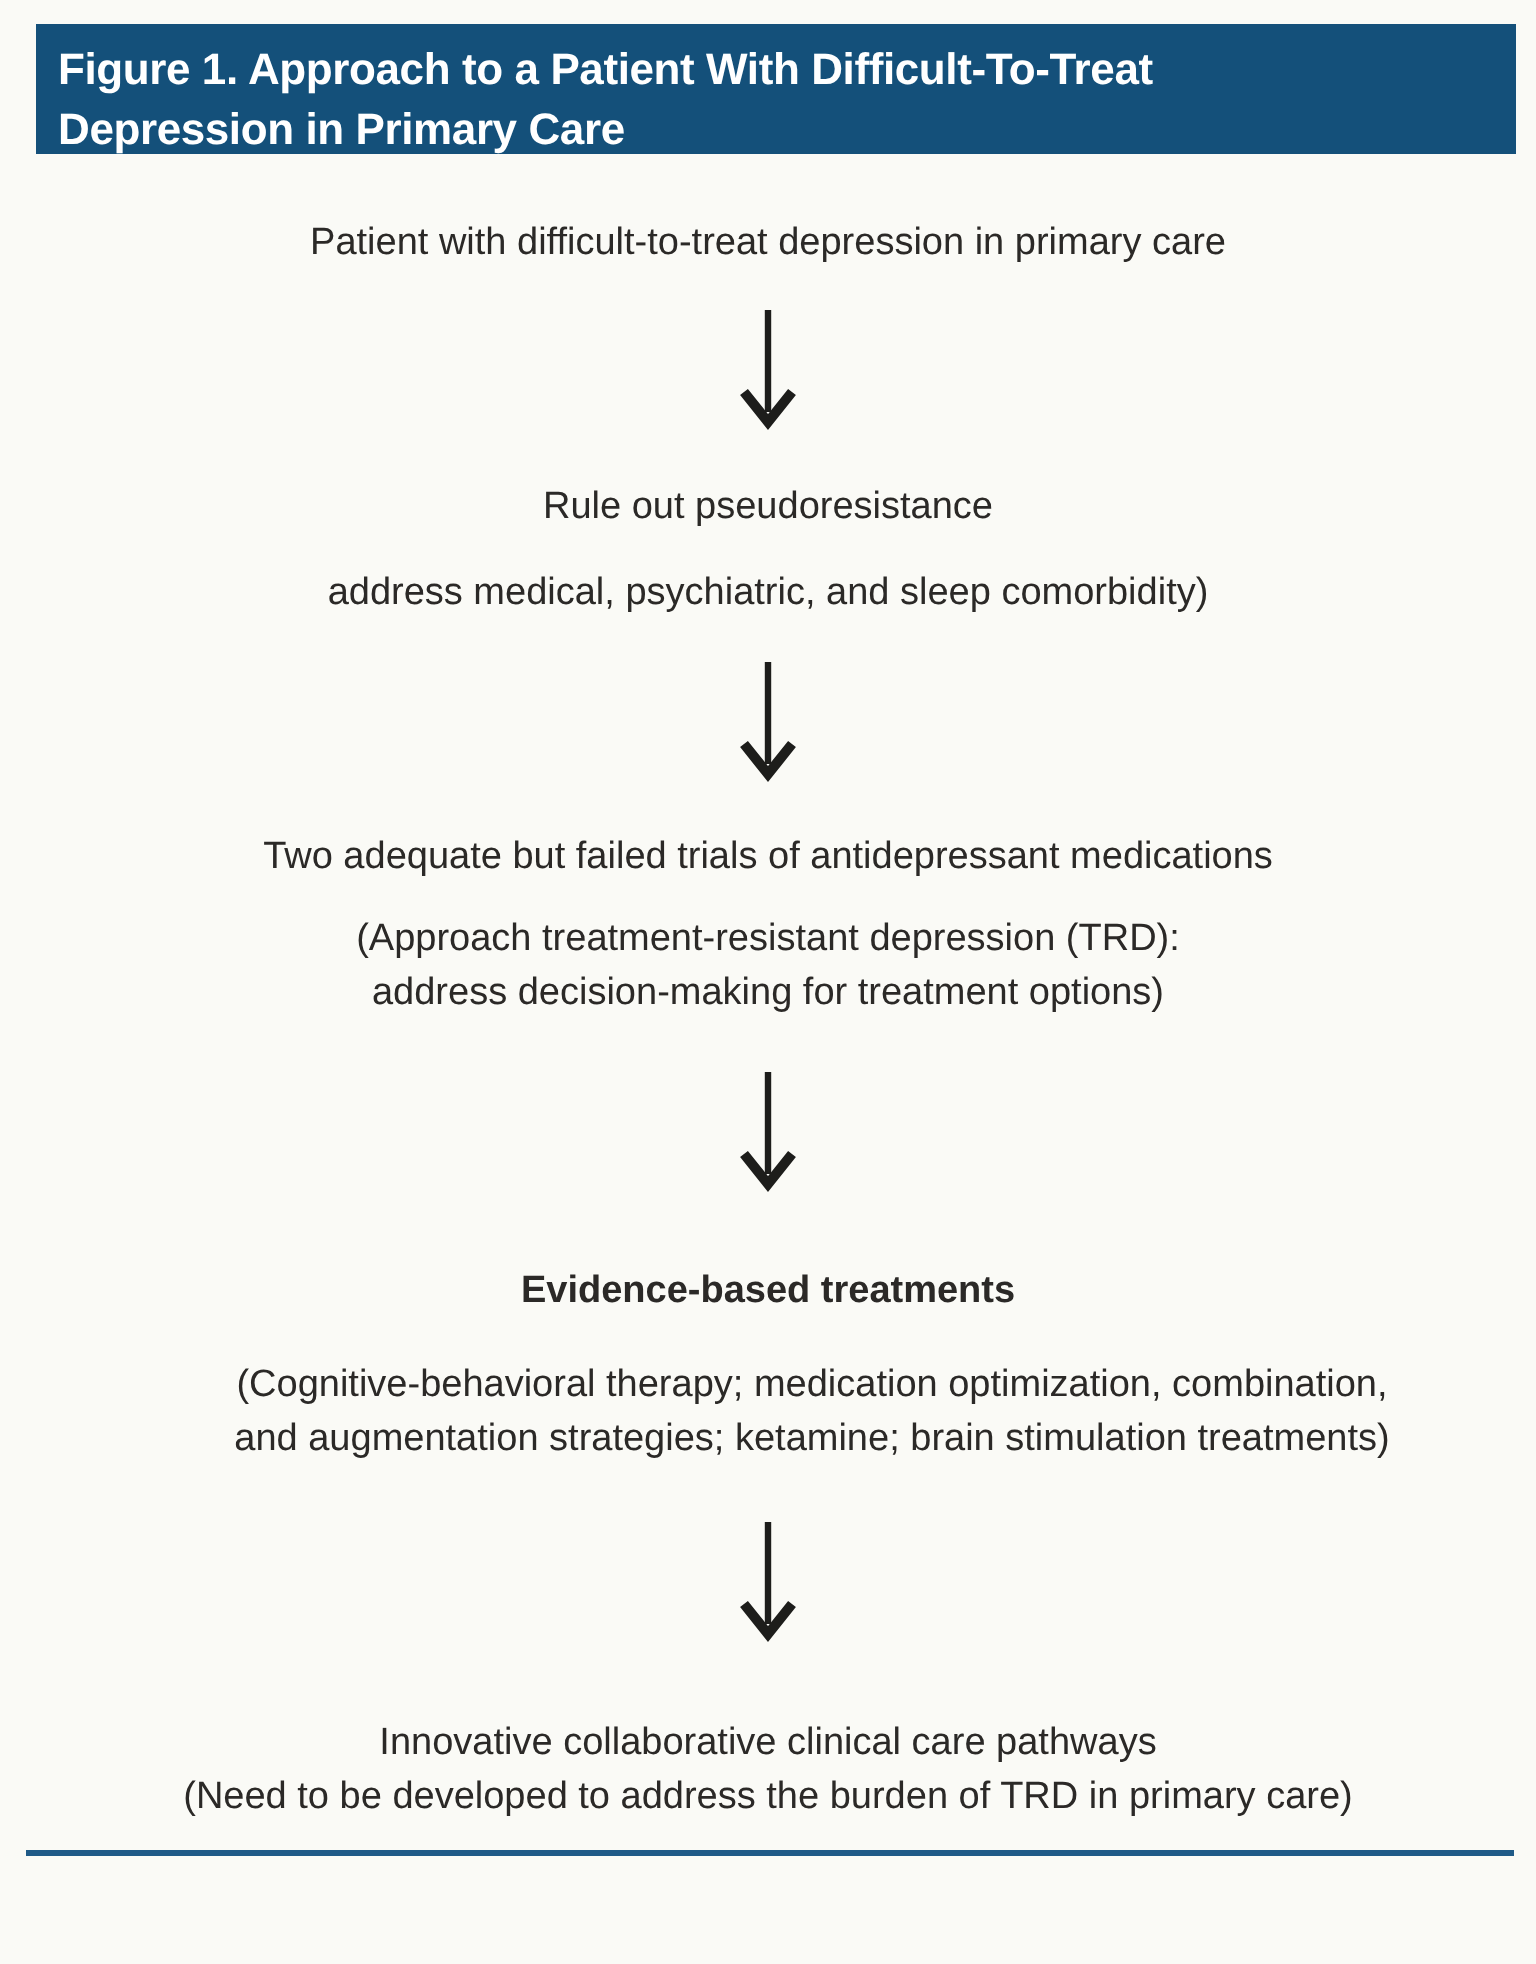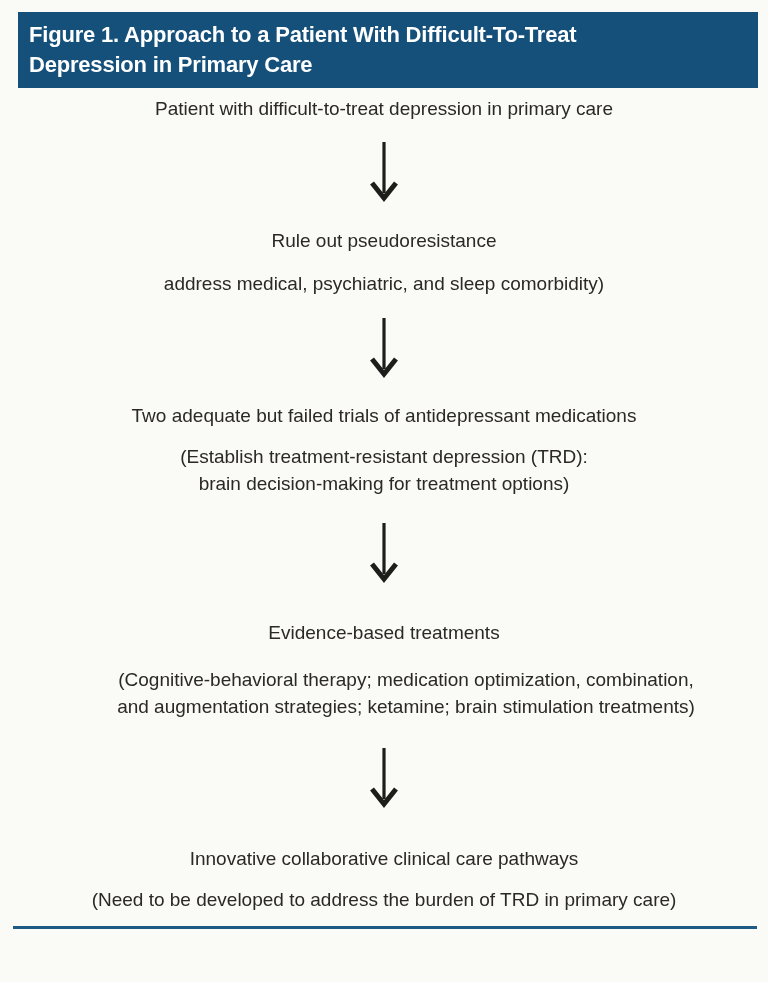--- a/index.html
+++ b/index.html
@@ -8,21 +8,21 @@
     height: 982px;
     background: var(--page-bg, #fafaf6);
     font-family: "Liberation Sans", sans-serif;
     overflow: hidden;
   }
   .page { width: 768px; height: 982px; position: relative; }
 
   .figure-header {
     margin: 12px 10px 0 18px;
     width: 740px;
-    height: 76px;
+    height: 65px;
     box-sizing: border-box;
     background: var(--header-bg, #14507a);
     color: var(--header-fg, #ffffff);
     font-weight: bold;
     font-size: 22px;
     line-height: 30px;
     padding: 8px 12px 0 11px;
     letter-spacing: -0.2px;
   }
 
@@ -41,33 +41,33 @@
   }
   .arrow path {
     stroke: var(--arrow-color, #1d1d1b);
     stroke-width: 5;
     fill: none;
     stroke-linejoin: miter;
     stroke-linecap: butt;
   }
 
   
-  .s1 { margin-top: 8px; }
+  .s1 { margin-top: 32px; }
   .a1 { margin-top: 18px; }
   .h2 { margin-top: 26px; }
   .d2 { margin-top: 16px; }
   .a2 { margin-top: 19px; }
   .h3 { margin-top: 25px; }
   .d3 { margin-top: 14px; }
   .a3 { margin-top: 24px; }
-  .h4 { margin-top: 37px; }
+  .h4 { margin-top: 37px; font-weight: bold; }
   .d4 { margin-top: 20px; margin-left: 44px; }
   .a4 { margin-top: 26px; }
   .h5 { margin-top: 38px; text-align: center; }
-  .d5 { margin-top: 14px; }
+  .d5 { }
 
   .bottom-rule {
     margin: 13px 0 0 13px;
     width: 744px;
     height: 3px;
     background: var(--rule-color, #1f5a87);
   }
 </style>
 </head>
 <body>
@@ -93,22 +93,22 @@
       <div>address medical, psychiatric, and sleep comorbidity)</div>
     </div>
 
     <svg class="arrow a2" width="36" height="62" viewBox="0 0 36 62">
       <line x1="18" y1="2" x2="18" y2="53"></line>
       <path d="M6 43 L18 58 L30 43"></path>
     </svg>
 
     <div class="heading h3">Two adequate but failed trials of antidepressant medications</div>
     <div class="detail d3">
-      <div>(Establish treatment-resistant depression (TRD):</div>
-      <div>brain decision-making for treatment options)</div>
+      <div>(Approach treatment-resistant depression (TRD):</div>
+      <div>address decision-making for treatment options)</div>
     </div>
 
     <svg class="arrow a3" width="36" height="62" viewBox="0 0 36 62">
       <line x1="18" y1="2" x2="18" y2="53"></line>
       <path d="M6 43 L18 58 L30 43"></path>
     </svg>
 
     <div class="heading h4">Evidence-based treatments</div>
     <div class="detail d4">
       <div>(Cognitive-behavioral therapy; medication optimization, combination,</div>

